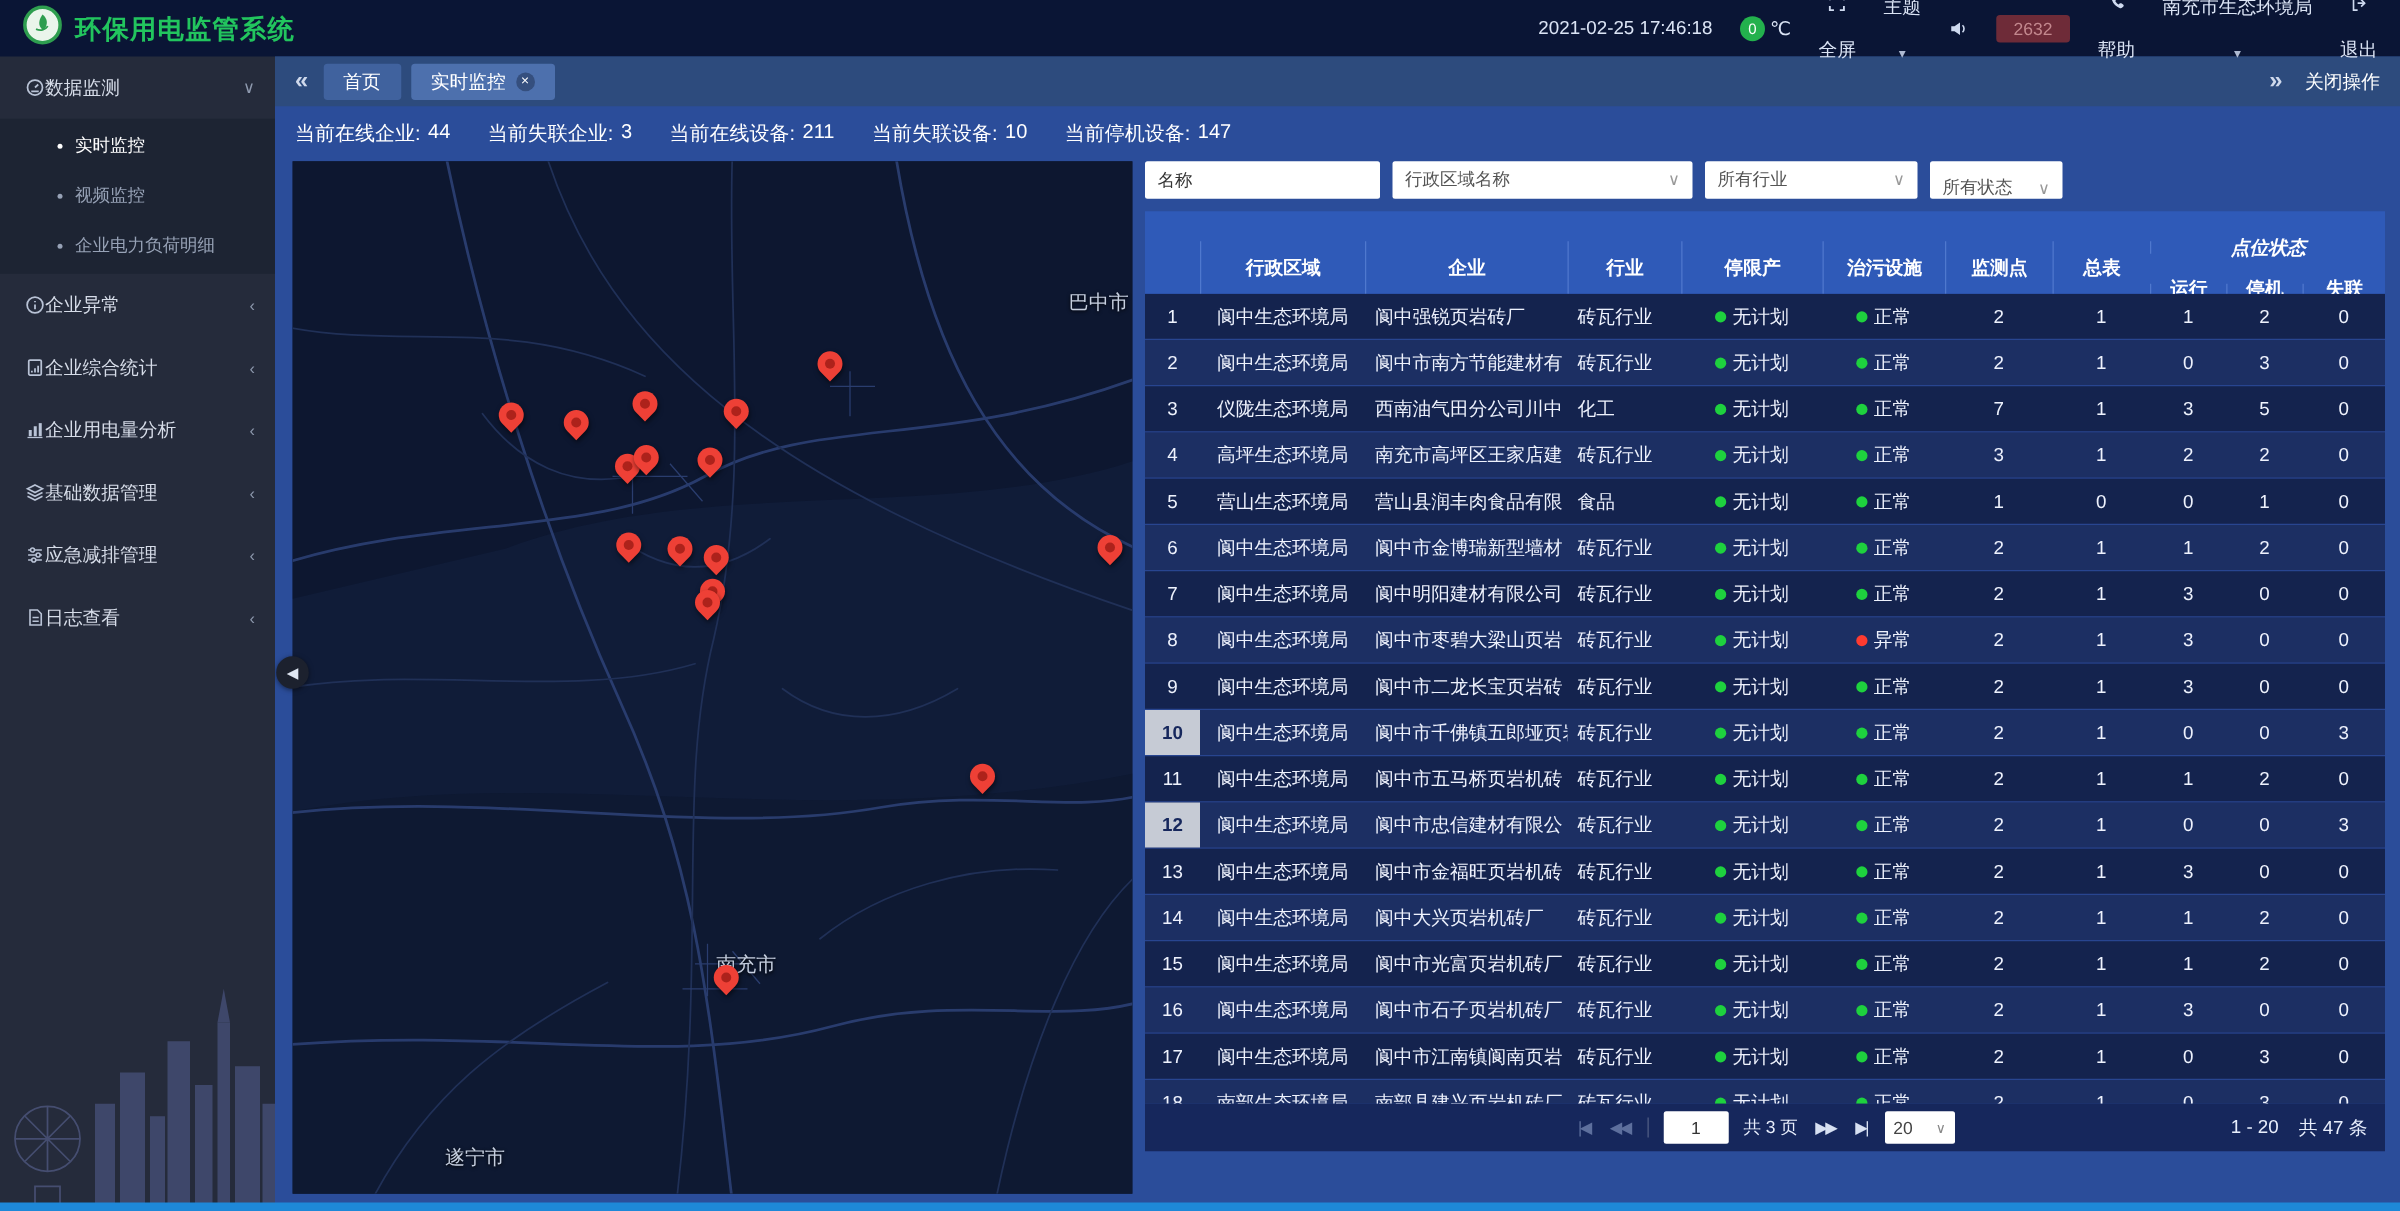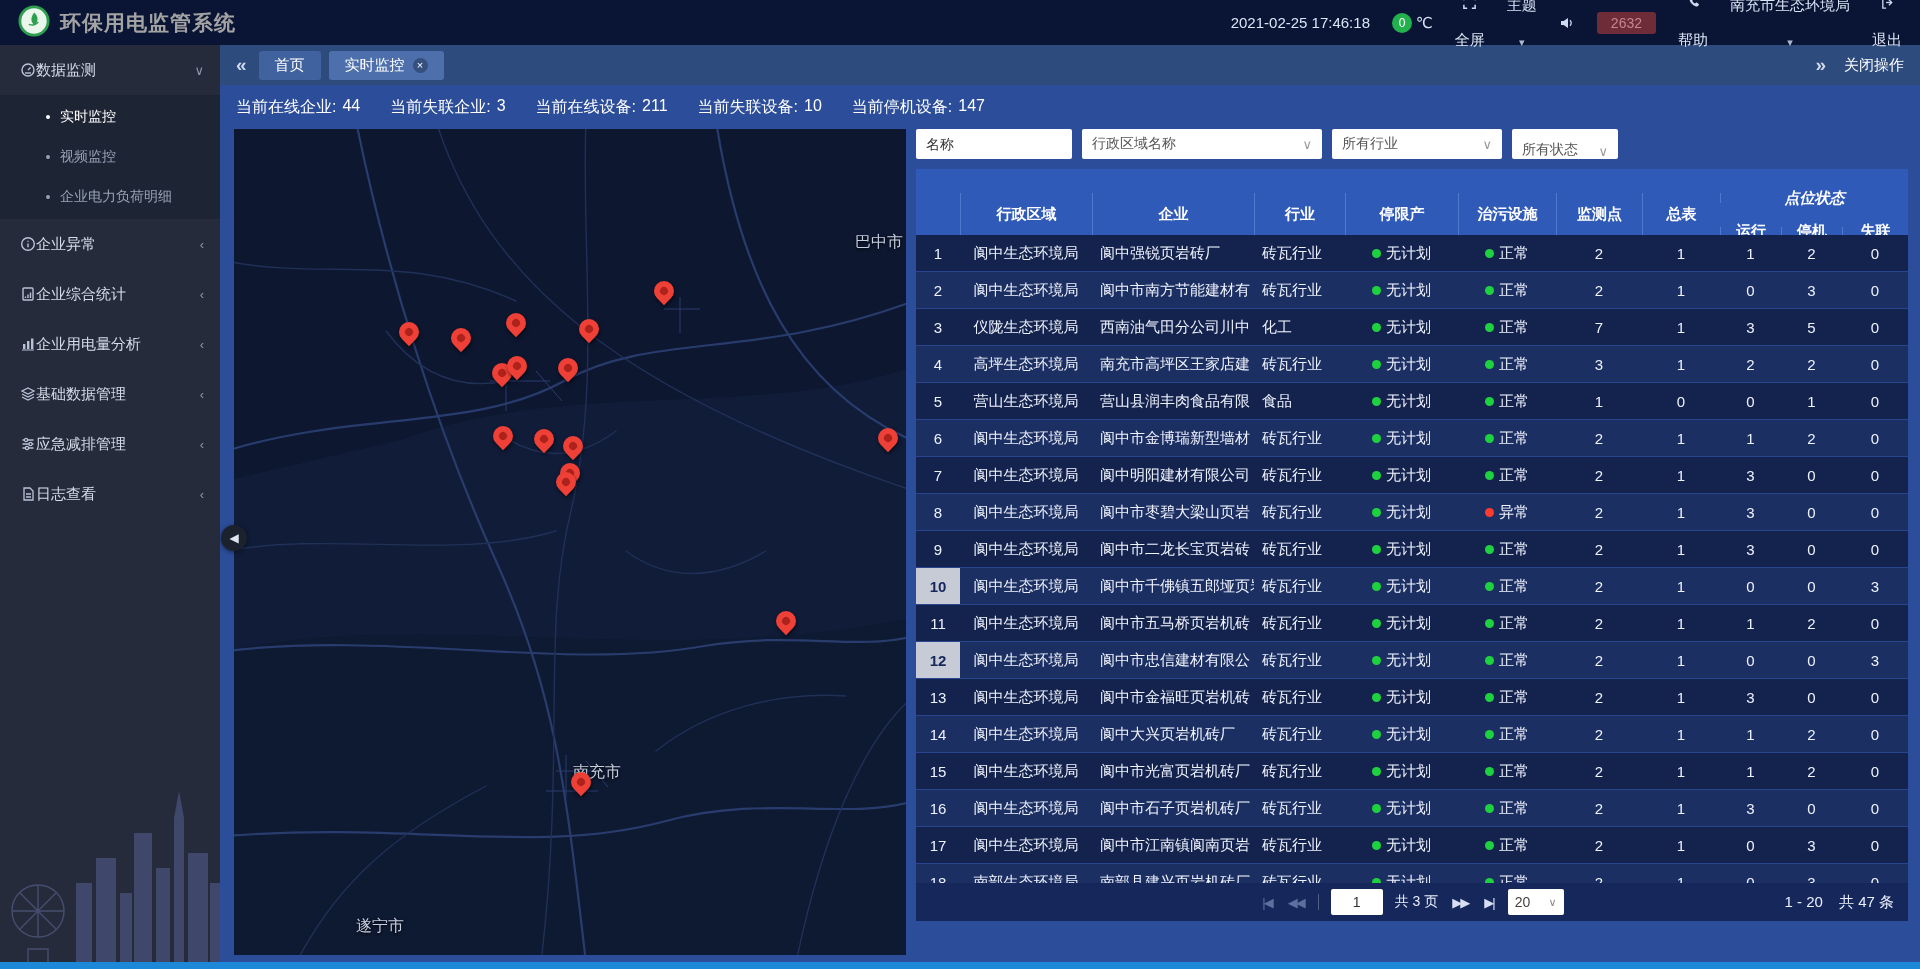--- a/index.html
+++ b/index.html
@@ -5,21 +5,21 @@
   * { margin:0; padding:0; box-sizing:border-box; }
   html,body { width:1920px; height:969px; overflow:hidden; }
   body {
     font-family:"Liberation Sans","DejaVu Sans",sans-serif;
     background:#0a1638; color:#eef2fd; position:relative;
   }
   
   .header{position:absolute;top:0;left:0;width:1920px;height:45px;background:#0a1535;
     display:flex;align-items:center;justify-content:space-between;padding:0 18px;z-index:20;}
   .brand{display:flex;align-items:center;gap:10px;}
-  .brand .title{font-size:21px;font-weight:bold;color:#a3a3a3;letter-spacing:1px;text-align:center;}
+  .brand .title{font-size:21px;font-weight:bold;color:#22c55e;letter-spacing:1px;text-align:center;}
   .header-right{display:flex;align-items:center;gap:22px;font-size:15px;color:#dbe4f5;}
   .hbtn{display:flex;align-items:center;gap:21px;cursor:pointer;white-space:nowrap;flex-direction:column;}
   .hbtn svg{display:block;}
   .caret{font-size:11px;color:#aebad2;}
   .temp{display:flex;align-items:center;gap:4px;}
   .temp-badge{width:20px;height:20px;border-radius:50%;background:var(--temp,#23b14d);
     color:#fff;font-size:12px;display:flex;align-items:center;justify-content:center;}
   .alert-pill{background:#6e2b38;color:#c3888e;border-radius:3px;padding:3px 14px;
     font-size:14px;min-width:58px;text-align:center;cursor:pointer;}
   
@@ -63,21 +63,21 @@
     border-radius:50% 50% 50% 0;transform:rotate(-45deg);z-index:3;
     box-shadow:-1px 2px 4px rgba(0,0,0,.55);}
   .pin::after{content:"";position:absolute;width:8px;height:8px;border-radius:50%;
     background:rgba(120,10,6,.55);top:6px;left:6px;}
   .map-toggle{position:absolute;left:-13px;top:48%;width:26px;height:26px;border-radius:50%;
     background:#1c212e;color:#dfe6f2;display:flex;align-items:center;justify-content:center;
     font-size:12px;z-index:6;cursor:pointer;box-shadow:0 1px 4px rgba(0,0,0,.5);}
   
   .panel{flex:1;min-width:0;display:flex;flex-direction:column;margin-bottom:34px;}
   .filters{height:30px;flex:none;display:flex;gap:10px;margin-bottom:10px;}
-  .f-input{width:156px;height:30px;border:none;outline:none;border-radius:2px;
+  .f-input{width:188px;height:30px;border:none;outline:none;border-radius:2px;
     padding:0 10px;font-size:14px;color:#333;background:#fff;font-family:inherit;}
   .f-input::placeholder{color:#333;opacity:1;}
   .f-select{height:30px;background:#fff;border-radius:2px;color:#555;font-size:14px;
     display:flex;align-items:center;justify-content:space-between;padding:0 10px;cursor:pointer;}
   .f-select .caret{color:#999;font-size:13px;margin-left:10px;}
   .sel-region{width:240px;}
   .sel-industry{width:170px;}
   .sel-status{width:106px;align-items:flex-end;}
   
   .grid{display:grid;grid-template-columns:44px 132px 162px 91px 113px 98px 86px 78px 61px 61px 66px;}

